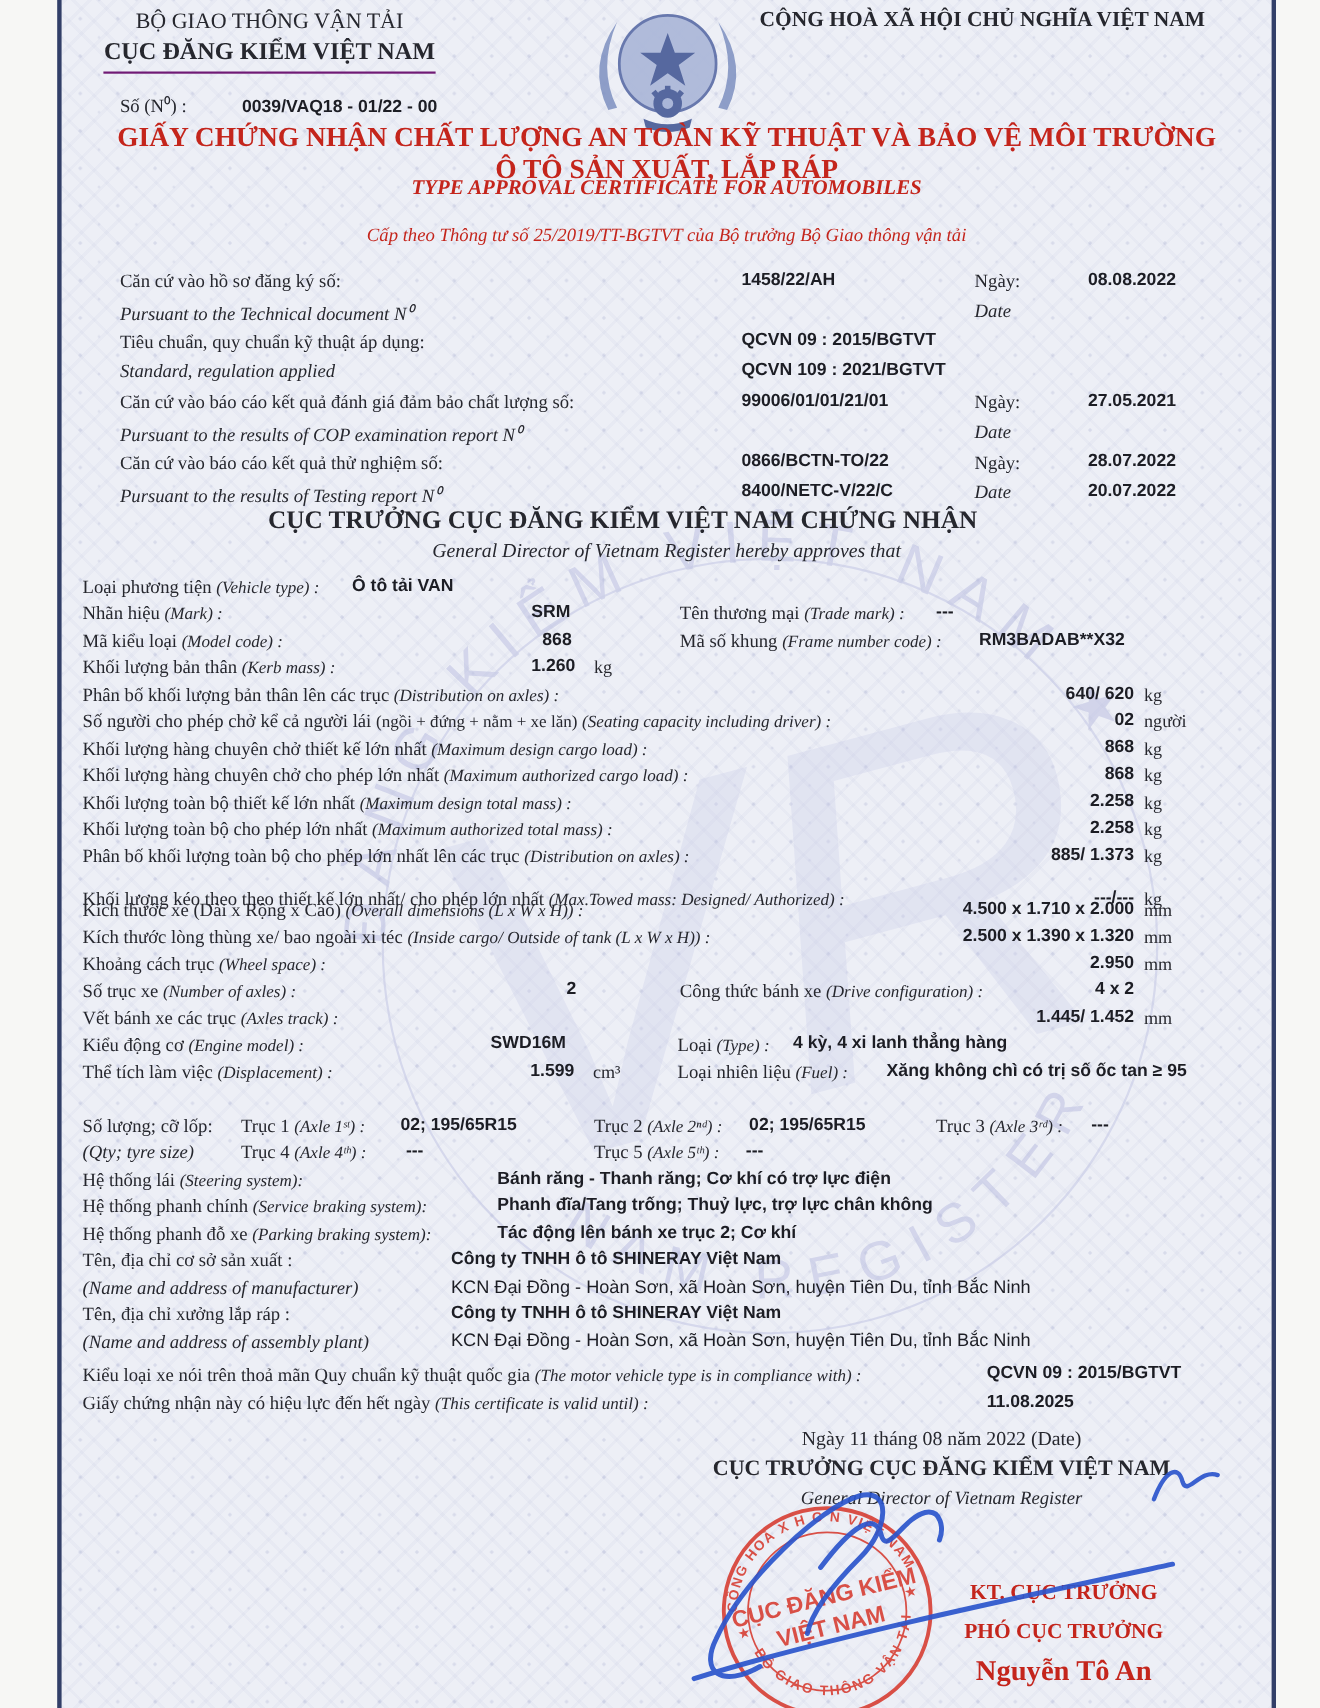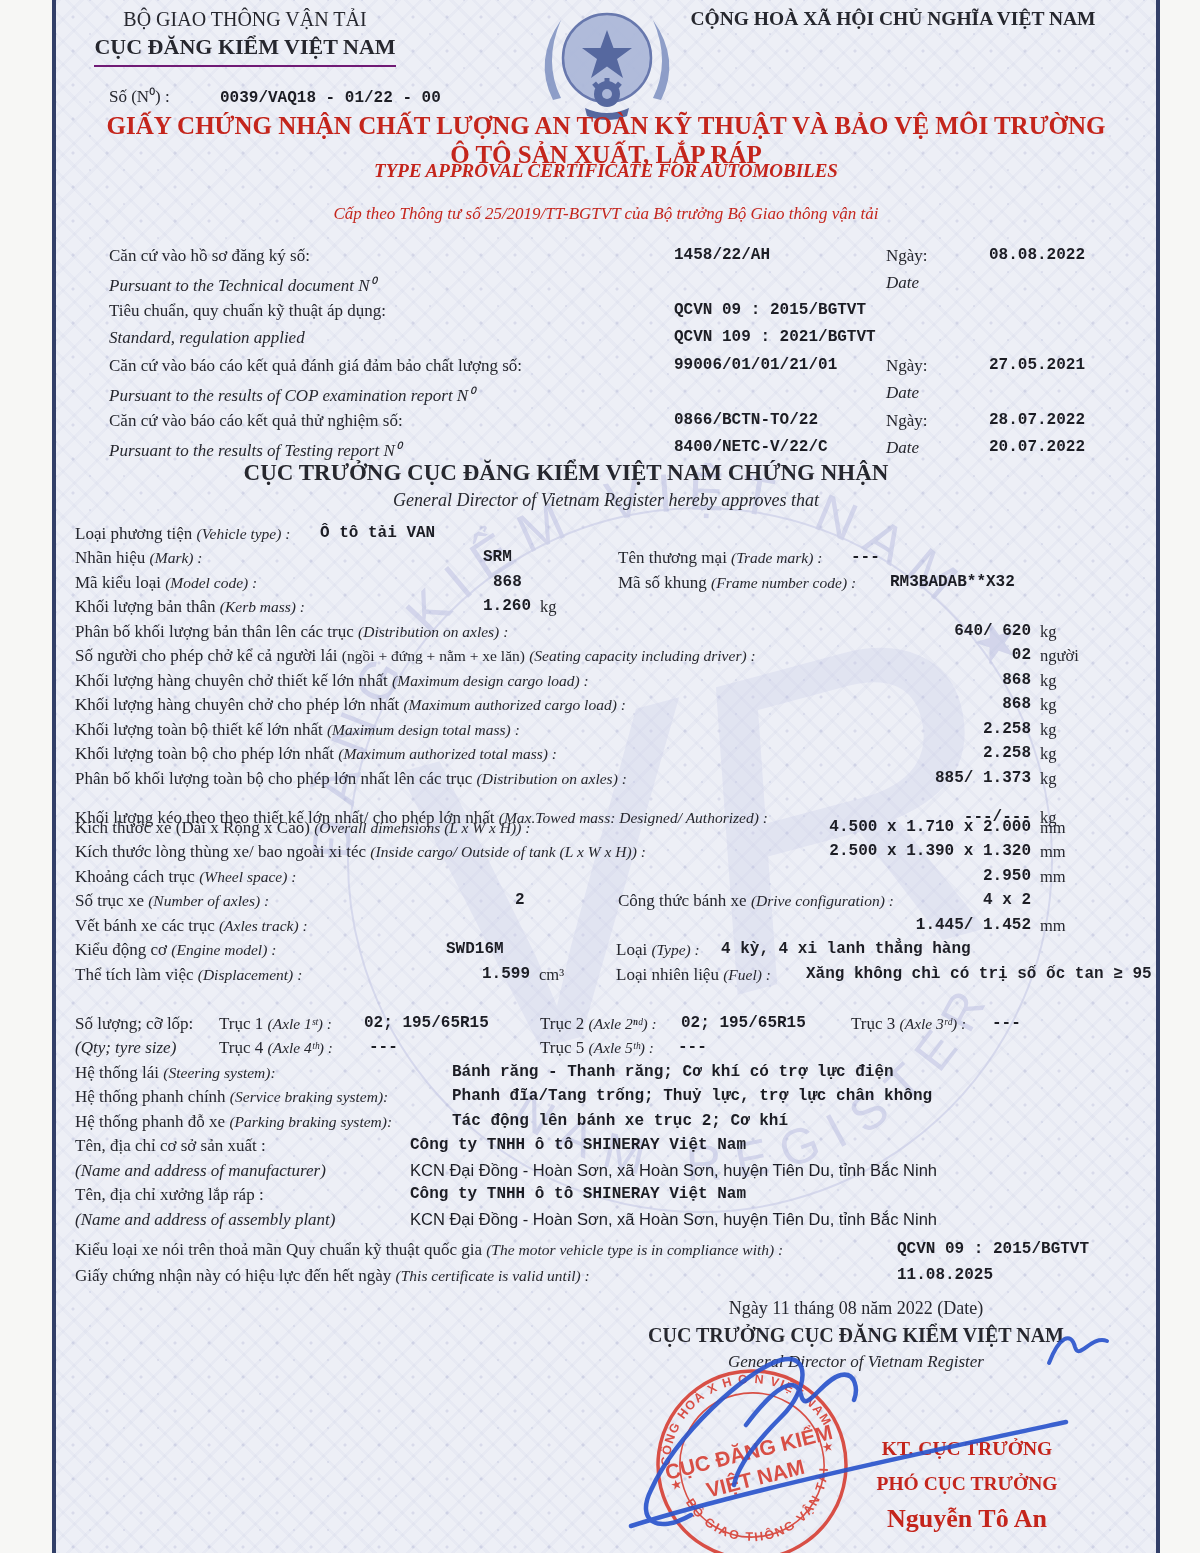--- a/index.html
+++ b/index.html
@@ -20,21 +20,21 @@
       radial-gradient(circle, rgba(130,138,185,.14) 1px, transparent 1.6px),
       repeating-linear-gradient(45deg, rgba(140,148,195,.06) 0 3px, transparent 3px 16px),
       repeating-linear-gradient(-45deg, rgba(140,148,195,.06) 0 3px, transparent 3px 16px);
     background-size:34px 34px,34px 34px,auto,auto;
     background-position:0 0,17px 17px,0 0,0 0;
   }
   .abs{position:absolute;white-space:nowrap}
   .ctr{text-align:center}
   .b{font-weight:bold}
   .en{font-style:italic;font-size:15.5px}
-  .v{font-family:Liberation Mono, monospace;font-weight:bold;font-size:16px;color:#1c1d24}
+  .v{font-family:Liberation Sans, sans-serif;font-weight:bold;font-size:16px;color:#1c1d24}
   .rg{font-family:"Liberation Sans",sans-serif;font-weight:normal;font-size:16.5px;color:#1c1d24}
   .red{color:#c4251c}
   .lb{position:absolute;left:19px;white-space:nowrap;font-size:17px}
   .row{position:absolute;left:0;width:100%;height:25px}
   .at{position:absolute;white-space:nowrap}
   .num{position:absolute;left:645px;width:330px;text-align:right}
   .unit{position:absolute;left:984px;font-size:16.5px}
   .rlb{position:absolute;left:53px;white-space:nowrap;font-size:17px}
   .rval{position:absolute;left:618px}
   .rngay{position:absolute;left:830px;font-size:17px}

